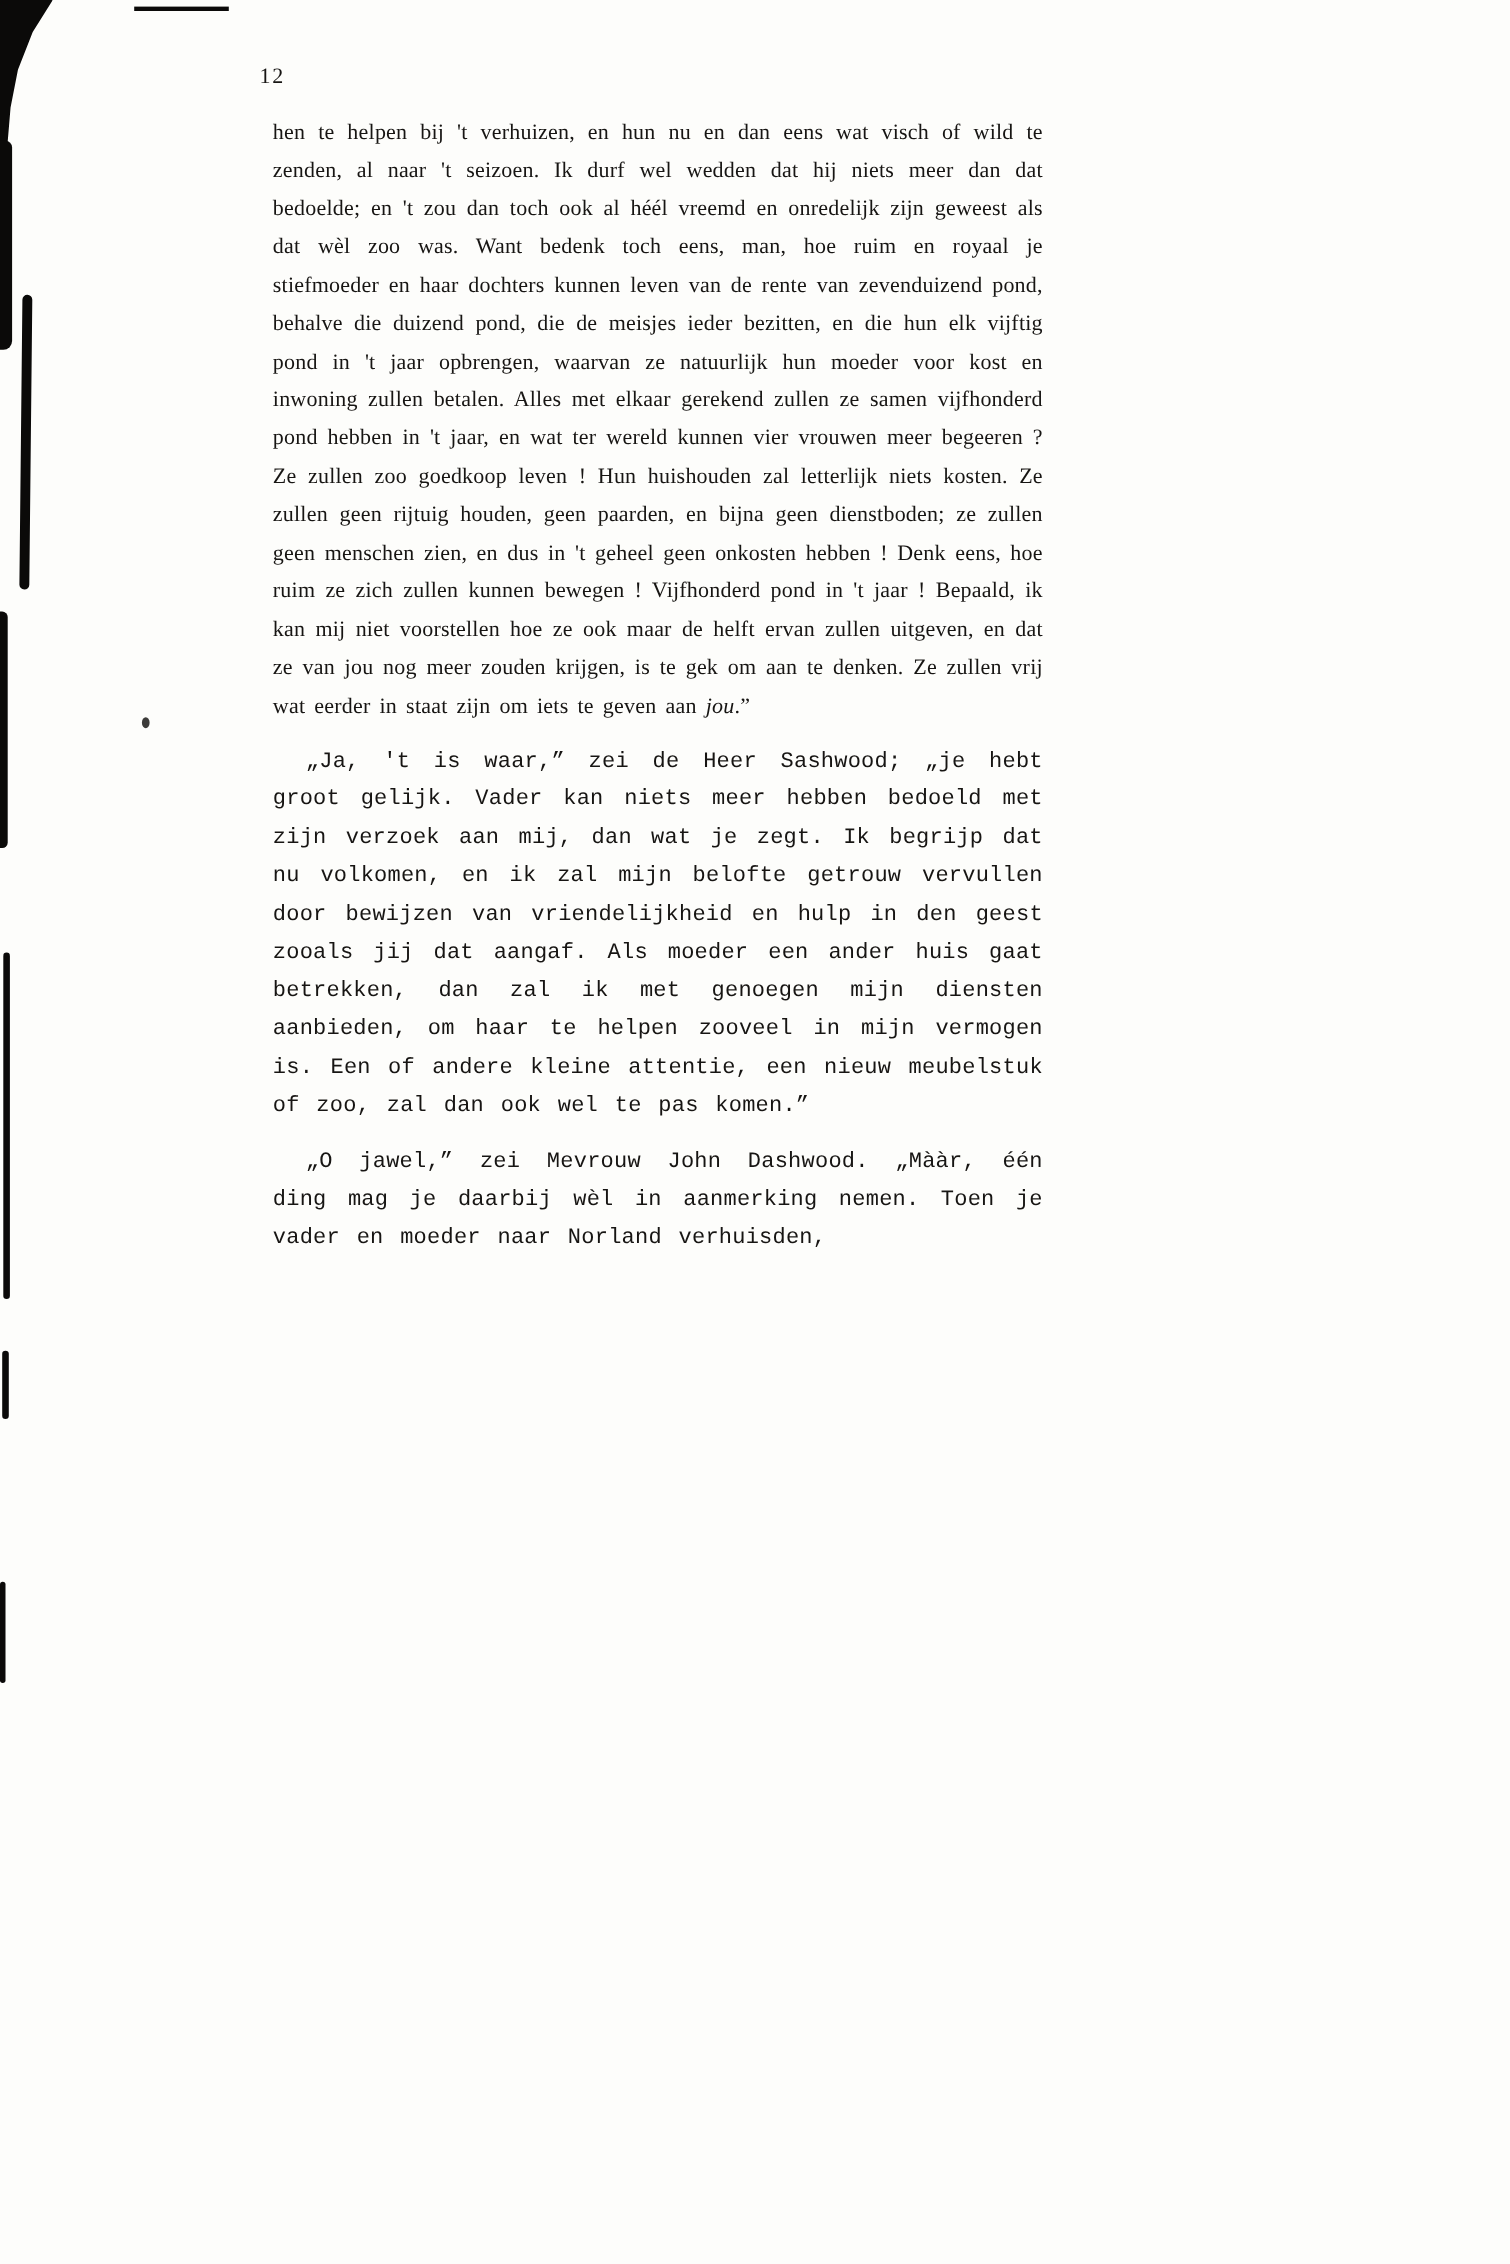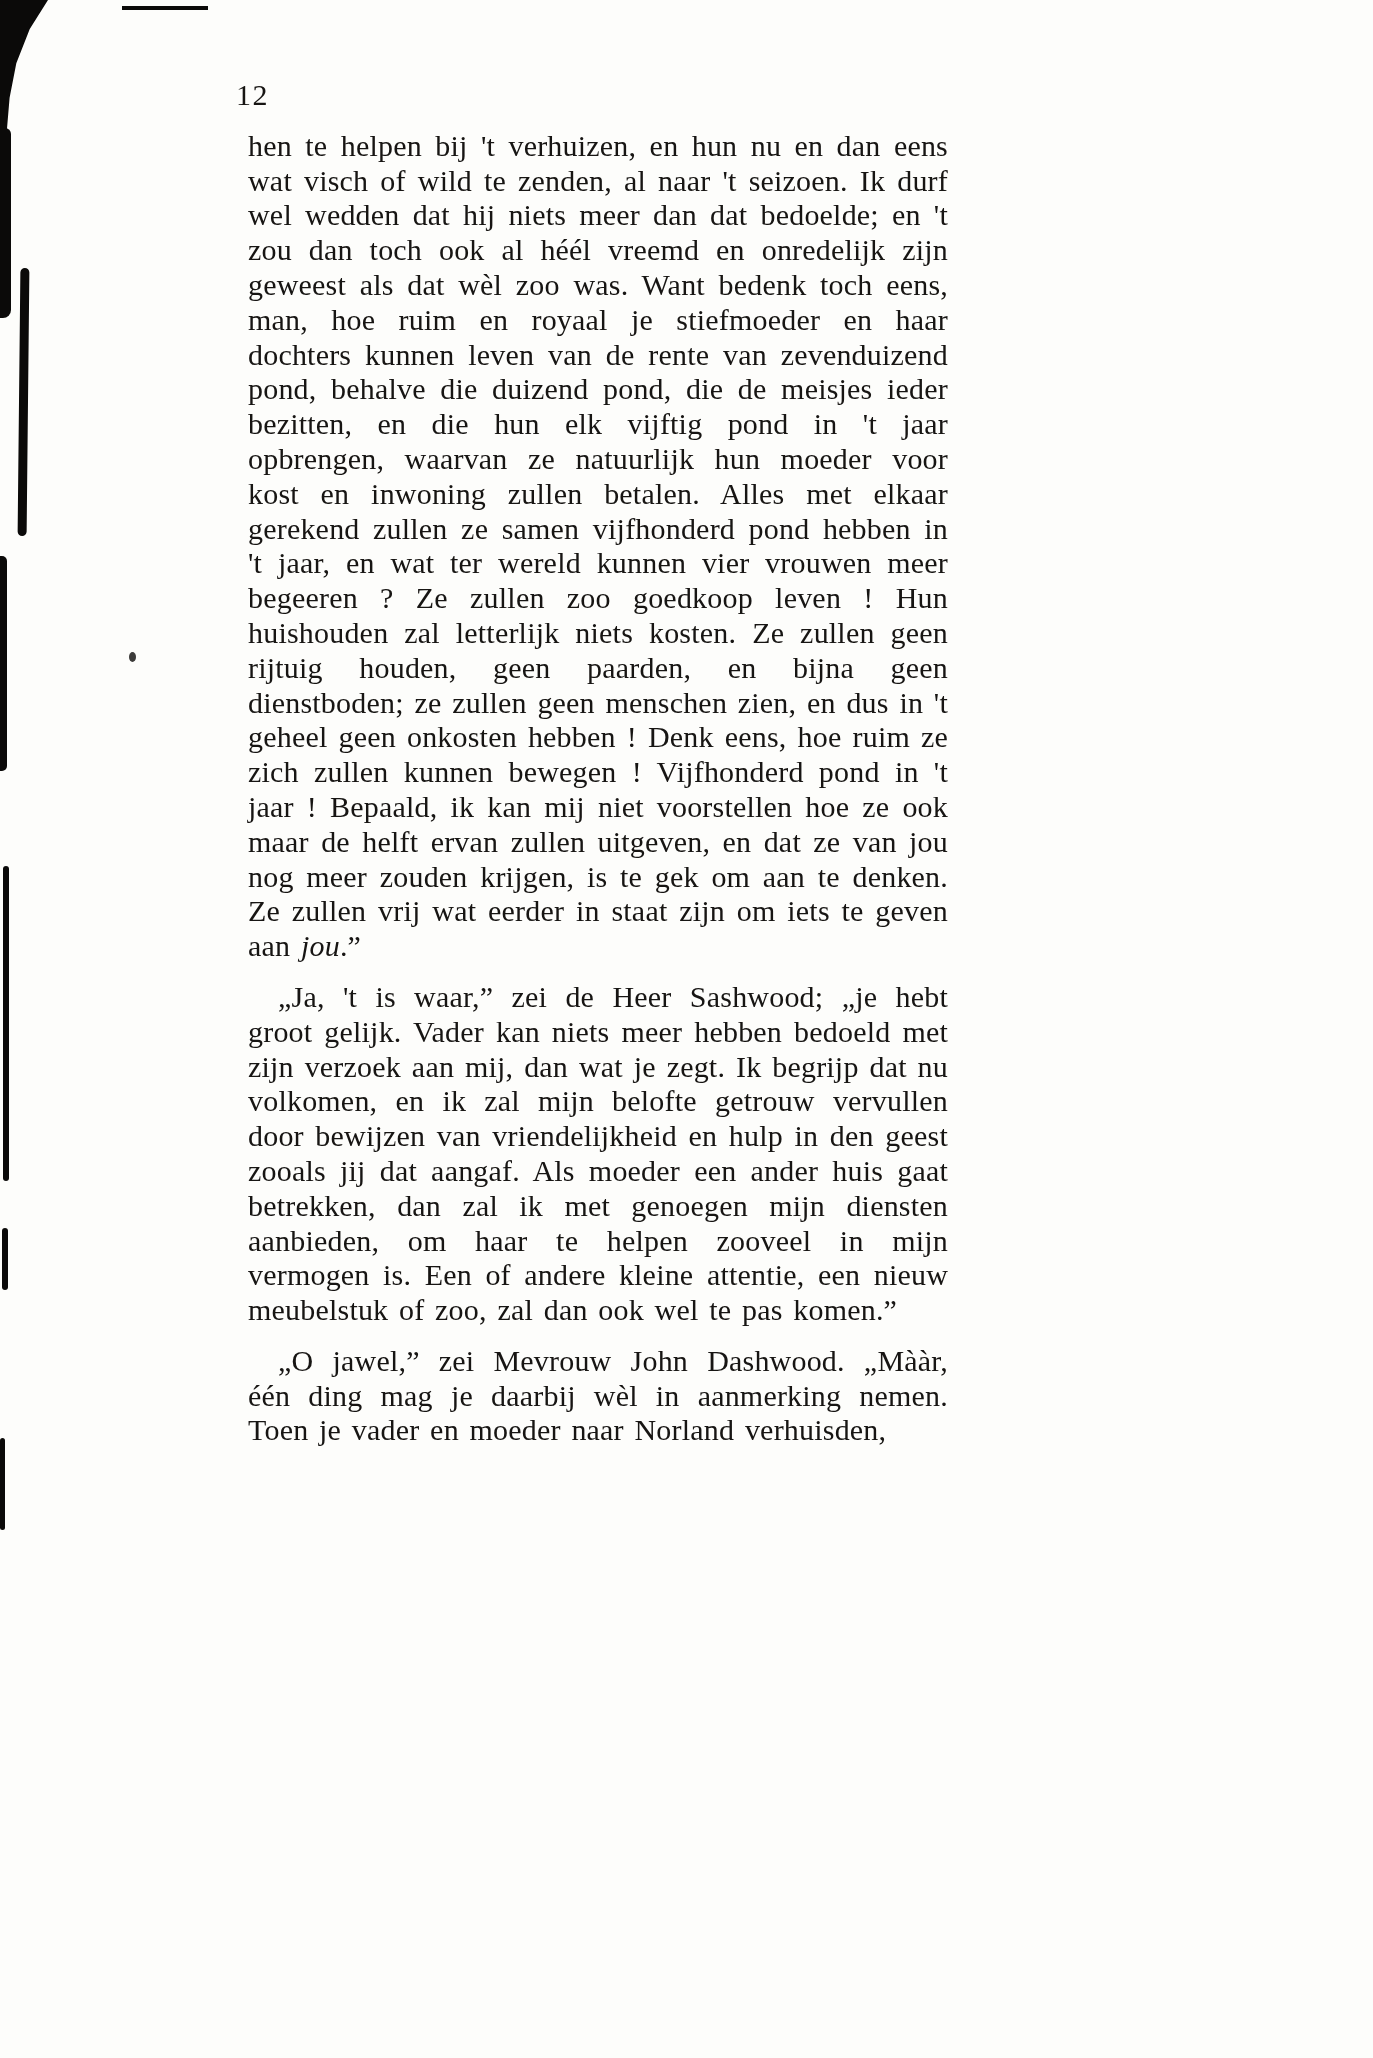--- a/index.html
+++ b/index.html
@@ -28,34 +28,34 @@
   .edge-strip-b{left:0;top:556px;width:7px;height:215px;border-radius:0 5px 5px 0;}
   .edge-line-b{left:3px;top:866px;width:6px;height:315px;border-radius:3px;}
   .edge-speck-a{left:2px;top:1228px;width:6px;height:62px;border-radius:3px;}
   .edge-speck-b{left:0;top:1438px;width:5px;height:92px;border-radius:3px;}
   .top-rule{left:122px;top:6px;width:86px;height:4px;}
   .margin-dot{left:129px;top:652px;width:7px;height:10px;border-radius:50%;opacity:.8;}
 
   
   .text-block{
     position:absolute;
-    left:232px;top:78px;width:732px;
-    font-size:30px;
+    left:232px;top:52px;width:732px;
+    font-size:20px;
     line-height:34.8px;
     text-align:justify;
     letter-spacing:.2px;
     word-spacing:3px;
   }
   .page-number{
     text-align:left;
     margin:0 0 6px 4px;
     letter-spacing:1.5px;
   }
   .para{margin:16px;padding:0;}
-  .para.indent{text-indent:30px;}
+  .para.indent{text-indent:30px;font-family:Liberation Mono, monospace;}
   .para em{font-style:italic;}
 </style>
 </head>
 <body>
 
 <div class="page">
 
   <div>
     <div class="artifact corner-blob"></div>
     <div class="artifact edge-strip-a"></div>

